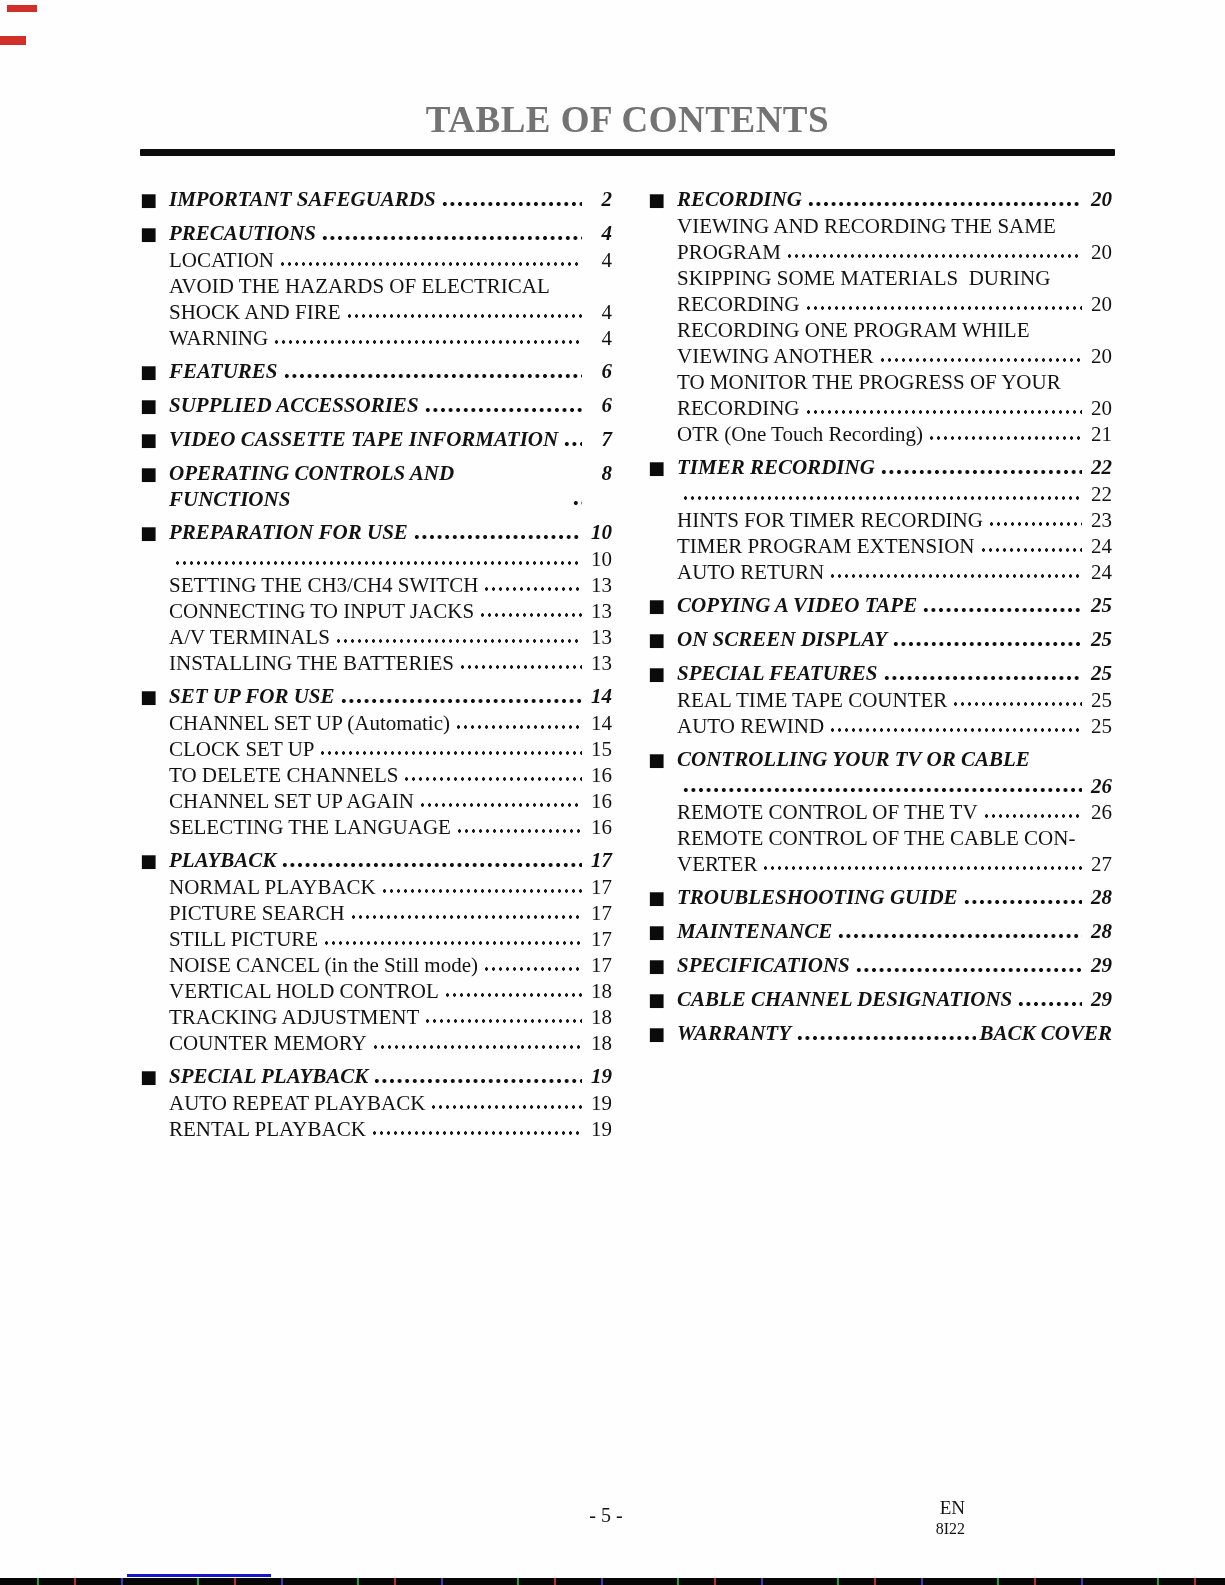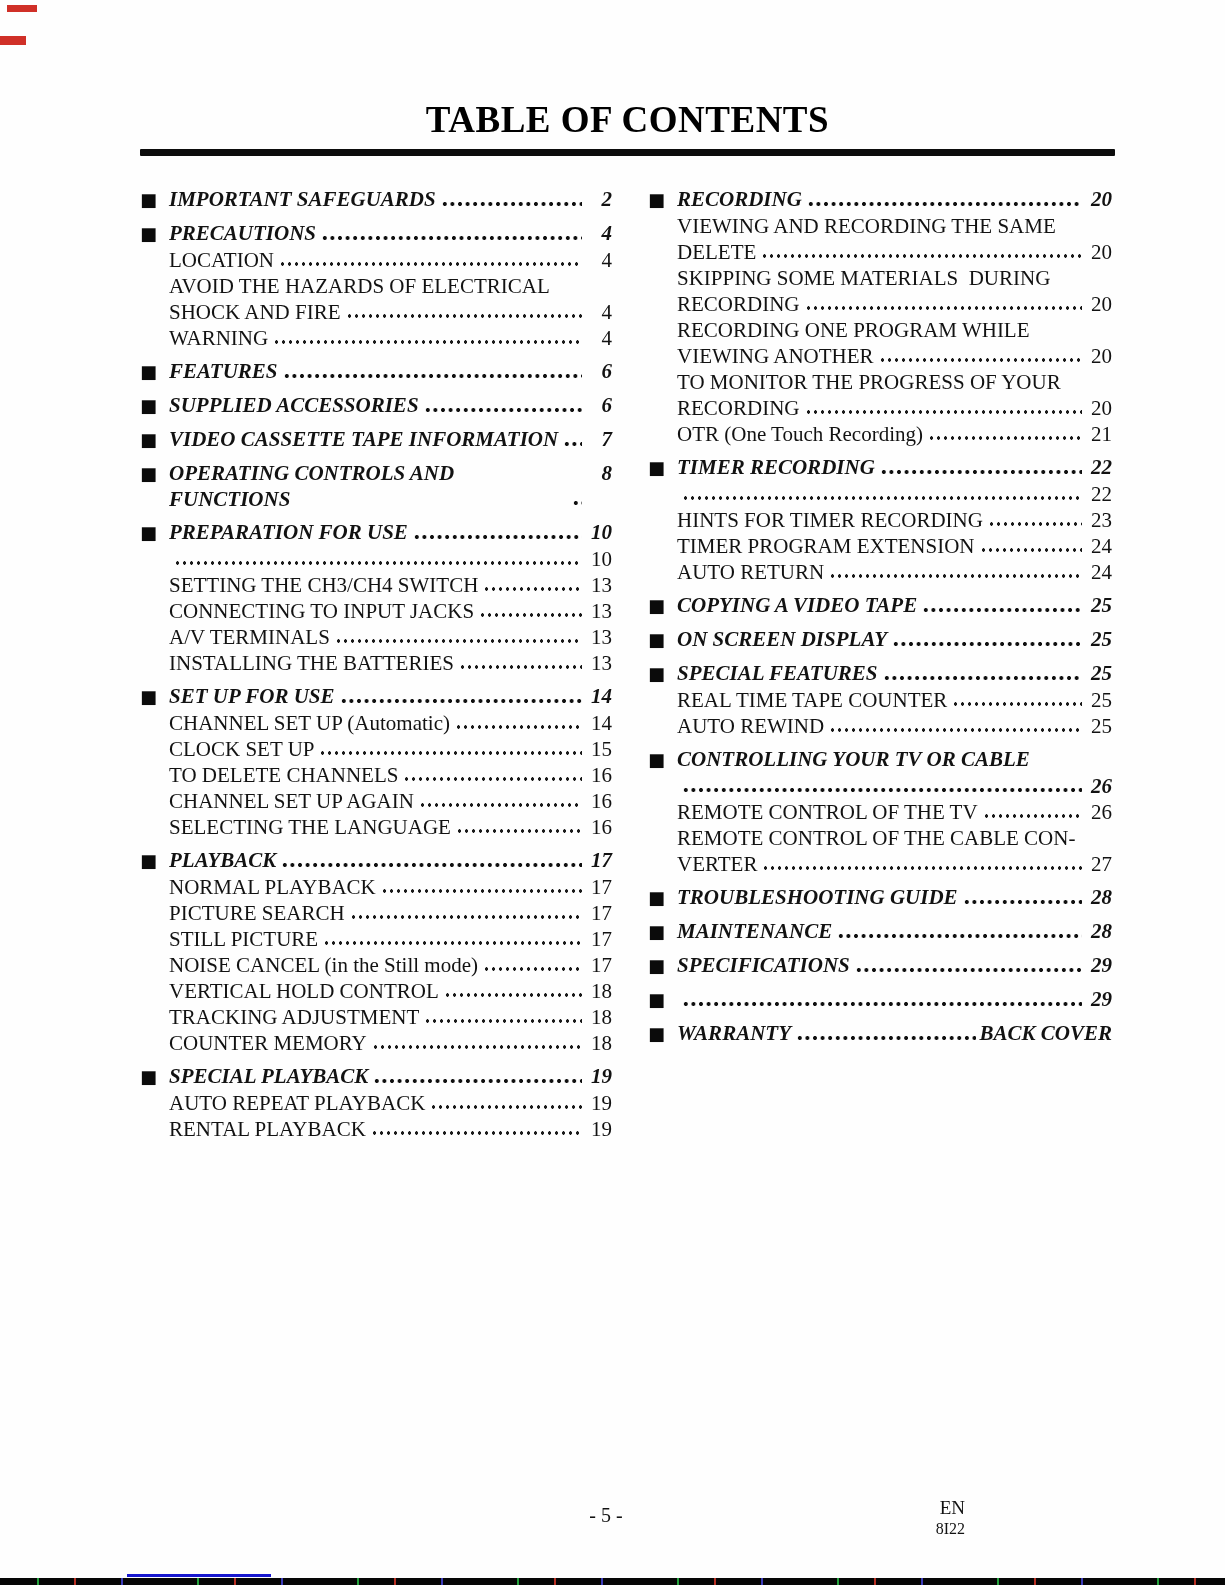--- a/index.html
+++ b/index.html
@@ -8,21 +8,21 @@
     width:1225px;height:1585px;
     background:#fefefe;
     font-family:"Liberation Serif","DejaVu Serif",serif;
     color:#121212;
     overflow:hidden;
   }
   
   .content{position:absolute;left:140px;top:99px;width:975px;}
   .title{
     font-size:37px;font-weight:bold;text-align:center;
-    line-height:42px;letter-spacing:0.5px;color:#000000;
+    line-height:42px;letter-spacing:0.5px;color:#737373;
   }
   .rule{height:7px;background:#0c0c0c;margin-top:8px;border-radius:1px;}
   
   .columns{display:flex;margin-top:23px;}
   .col{display:block;}
   .col-left{width:472px;}
   .col-right{width:464px;margin-left:36px;}
   .entry{margin:0;}
   .entry.head{font-weight:bold;font-style:italic;margin-top:7px;}
   .line{display:flex;align-items:baseline;line-height:26px;font-size:21px;}
@@ -348,21 +348,21 @@
               <span class="pg">20</span>
             </div>
           </div>
           <div class="entry sub">
             <div class="line">
               <span class="bullet"></span>
               <span class="txt">VIEWING AND RECORDING THE SAME</span>
             </div>
             <div class="line">
               <span class="bullet"></span>
-              <span class="txt">DELETE</span>
+              <span class="txt">PROGRAM</span>
               <span class="leader"></span>
               <span class="pg">20</span>
             </div>
           </div>
           <div class="entry sub">
             <div class="line">
               <span class="bullet"></span>
               <span class="txt">SKIPPING SOME MATERIALS  DURING</span>
             </div>
             <div class="line">
@@ -534,20 +534,21 @@
             <div class="line">
               <span class="bullet">■</span>
               <span class="txt">SPECIFICATIONS</span>
               <span class="leader"></span>
               <span class="pg">29</span>
             </div>
           </div>
           <div class="entry head">
             <div class="line">
               <span class="bullet">■</span>
+              <span class="txt">CABLE CHANNEL DESIGNATIONS</span>
               <span class="leader"></span>
               <span class="pg">29</span>
             </div>
           </div>
           <div class="entry head">
             <div class="line">
               <span class="bullet">■</span>
               <span class="txt">WARRANTY</span>
               <span class="leader"></span>
               <span class="pg">BACK COVER</span>

